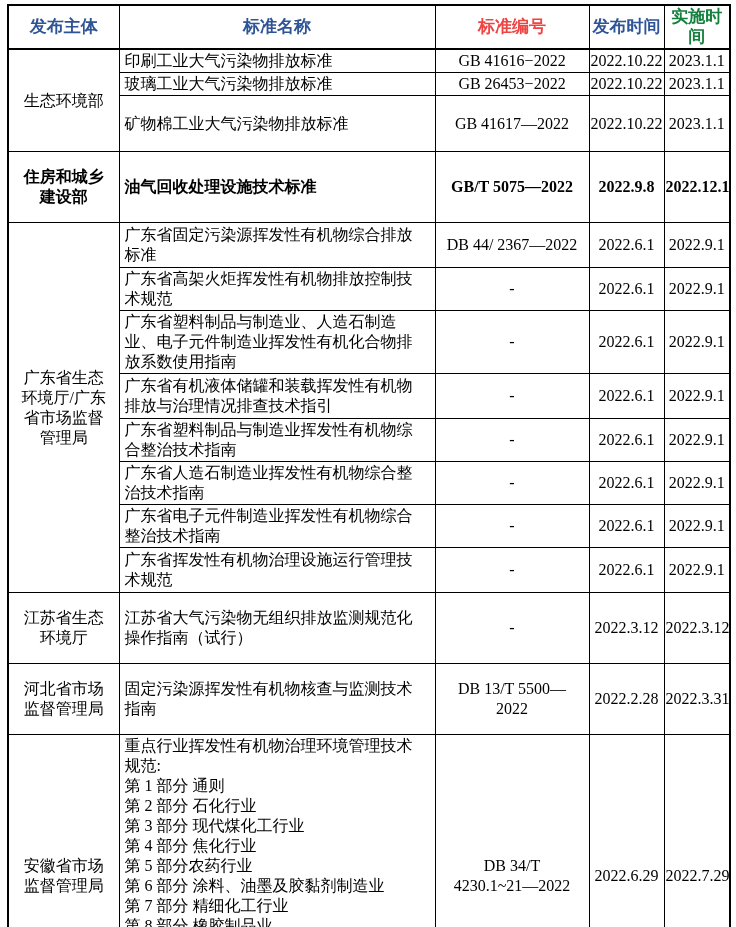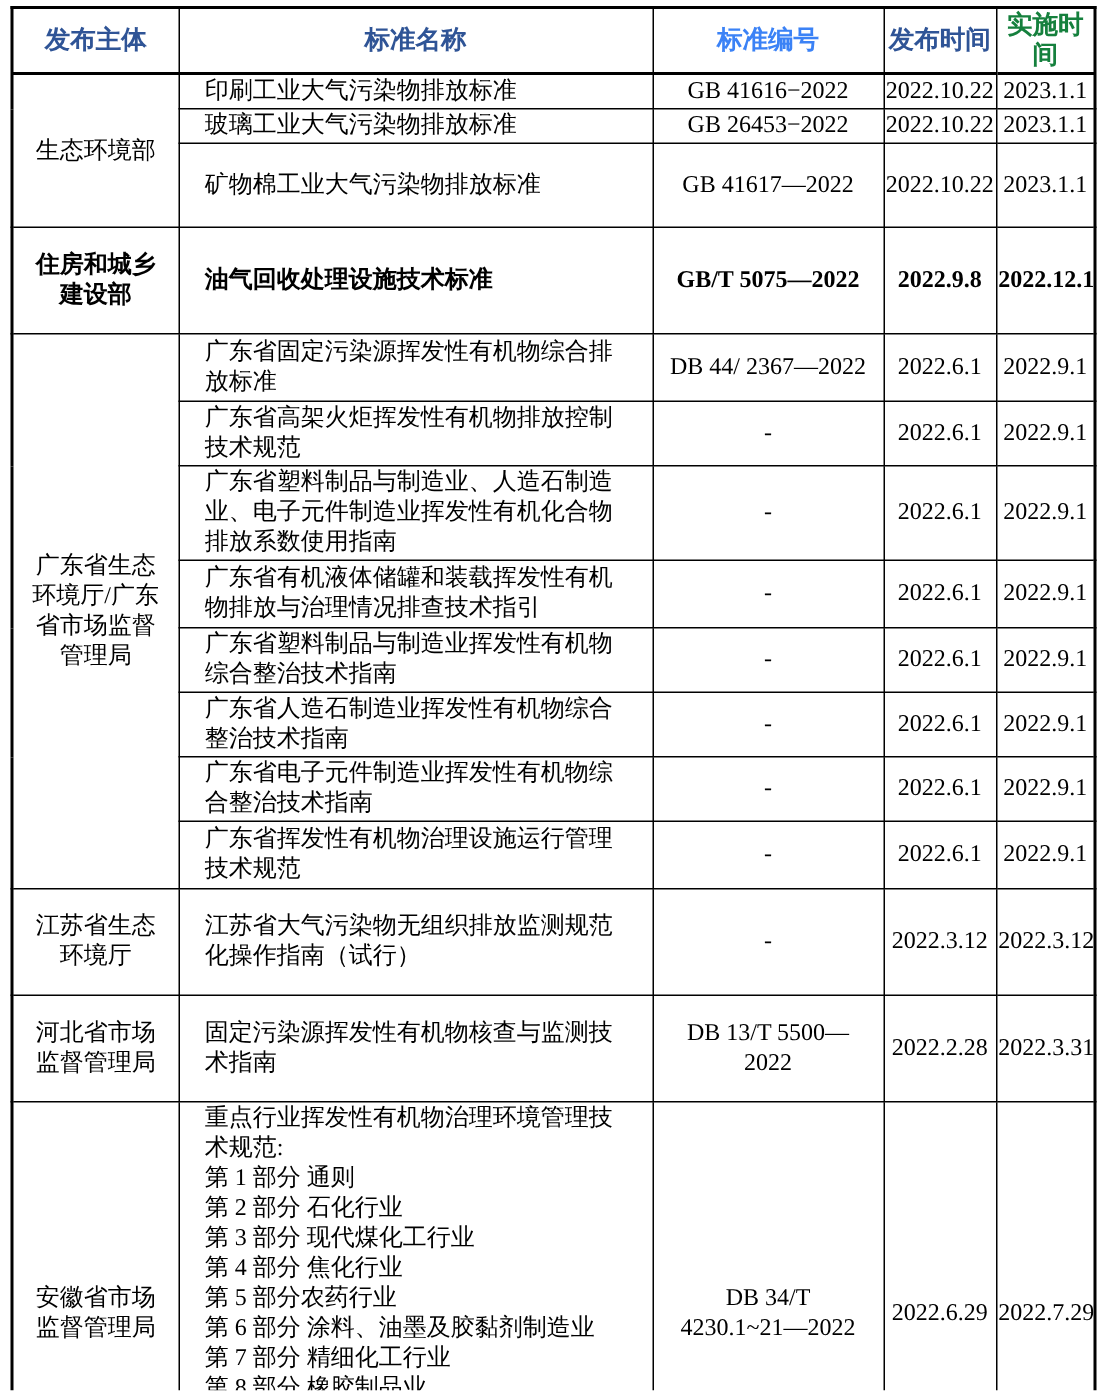--- a/index.html
+++ b/index.html
@@ -47,21 +47,21 @@
   col.c-pub       { width: 75px;  }
   col.c-impl      { width: 66px;  }
 
   td.publisher {
     text-align: center;
     padding: 15px 11px;
     line-height: 21px;
   }
   td.name {
     text-align: left;
-    padding: 1px 11px 1px 17px;
+    padding: 1px 11px 1px 5px;
     white-space: pre-wrap;
     line-height: 21px;
   }
   td.code {
     text-align: center;
     padding: 0 2px;
     white-space: pre-wrap;
     margin-left: 24px;
   }
   td.pub_date, td.impl_date {
@@ -95,21 +95,21 @@
       <col class="c-publisher">
       <col class="c-name">
       <col class="c-code">
       <col class="c-pub">
       <col class="c-impl">
     </colgroup>
     <thead>
       <tr>
         <th style="color: rgb(47, 84, 150);">发布主体</th>
         <th style="color: rgb(47, 84, 150);">标准名称</th>
-        <th style="color: #3b82f6;">标准编号</th>
+        <th style="color: #ef4444;">标准编号</th>
         <th style="color: rgb(47, 84, 150);">发布时间</th>
         <th style="color: #15803d; text-align: center;">实施时间</th>
       </tr>
     </thead>
     <tbody>
         <tr>
           <td class="publisher" rowspan="3">生态环境部</td>
           <td class="name">印刷工业大气污染物排放标准</td>
           <td class="code">GB 41616−2022</td>
           <td class="pub_date">2022.10.22</td>

